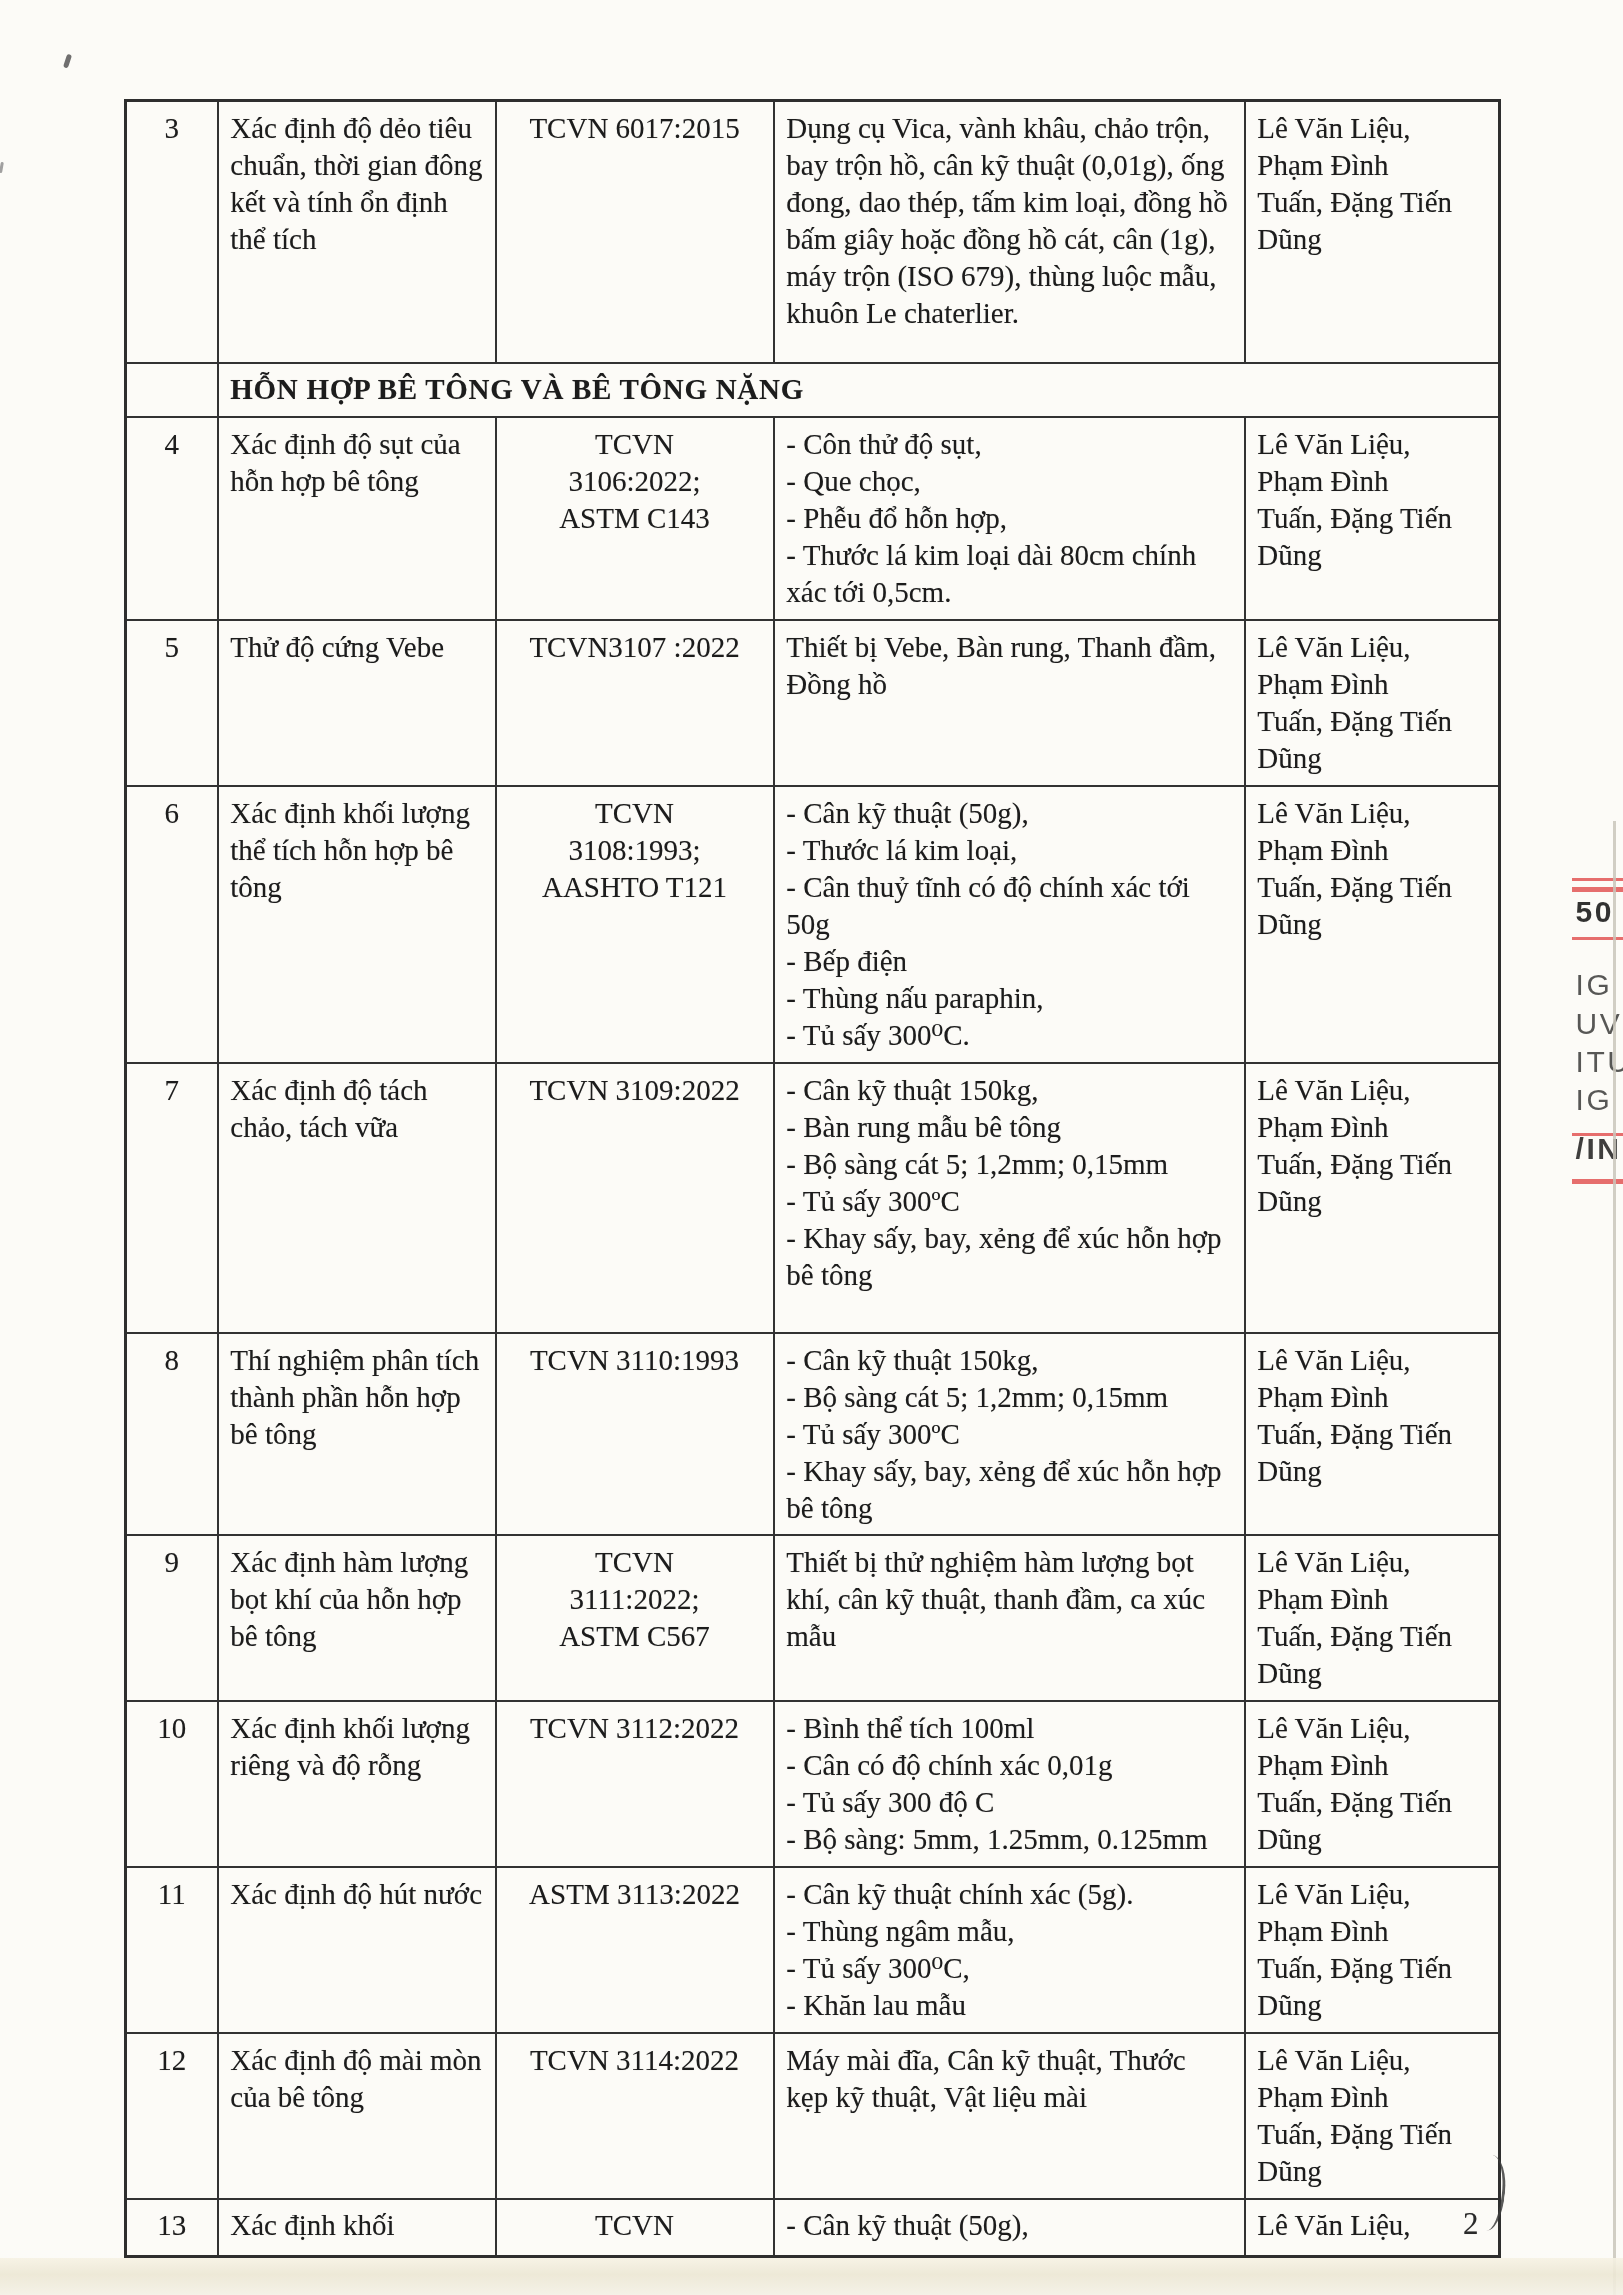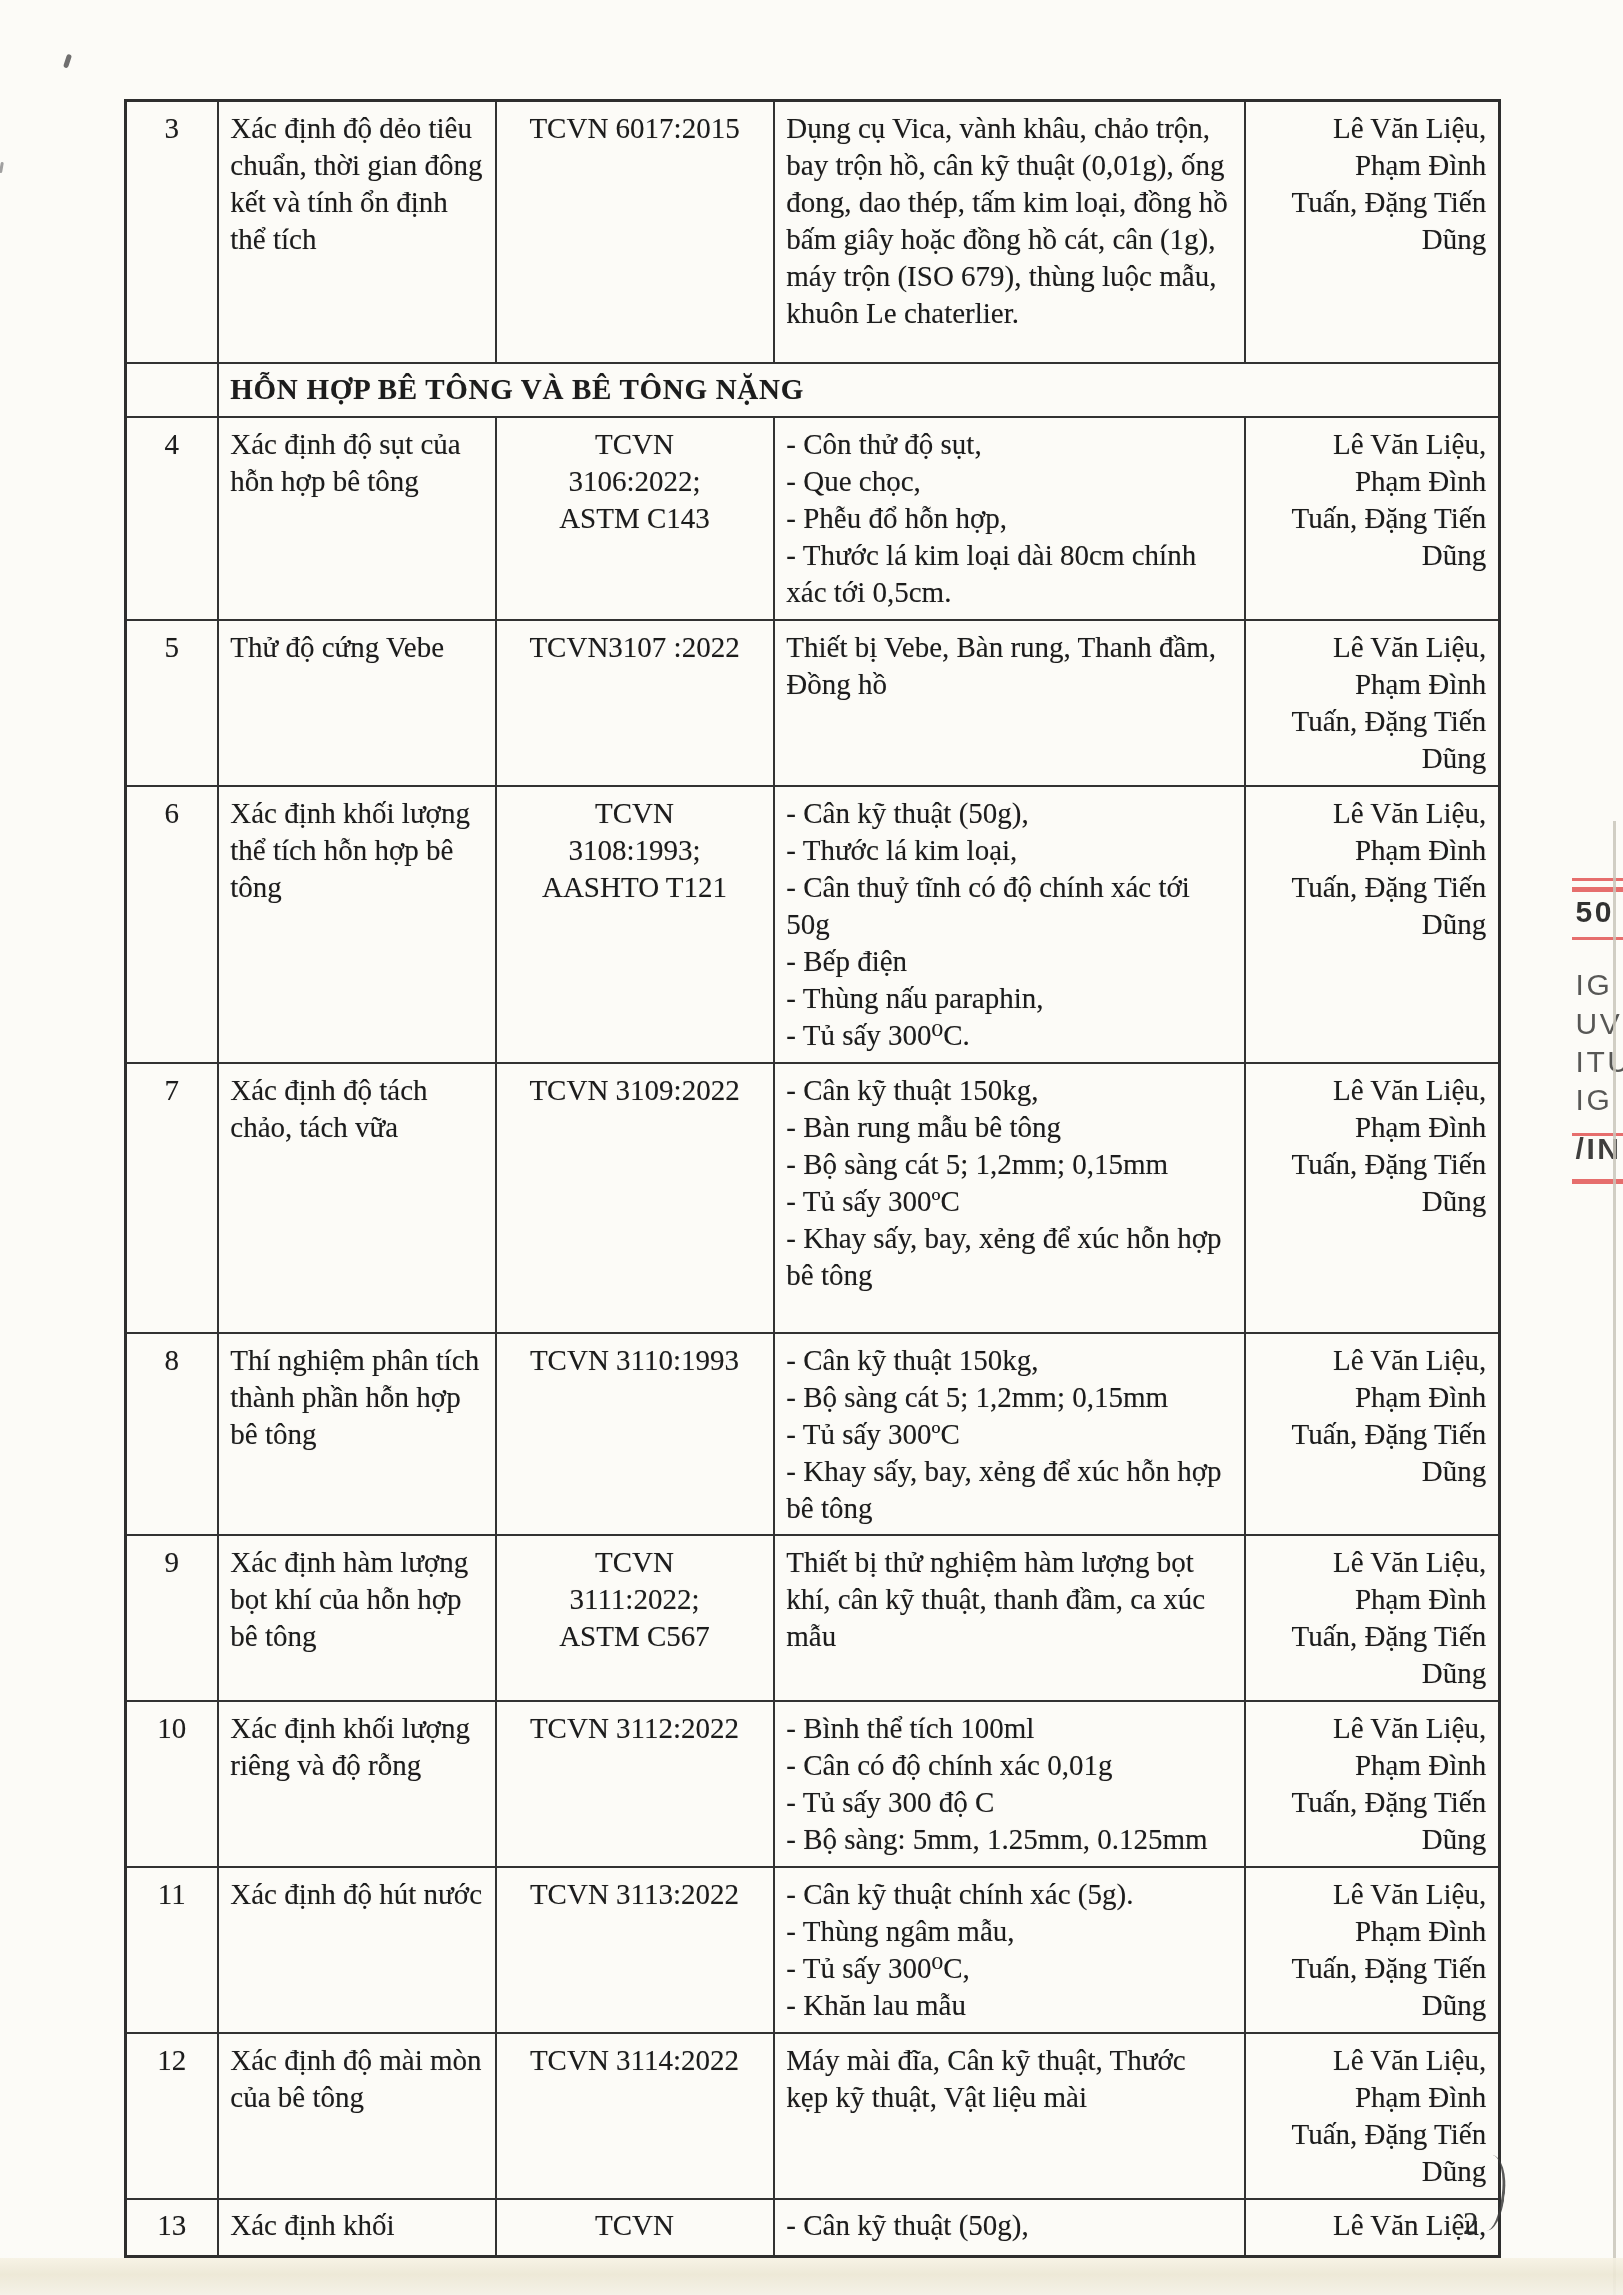--- a/index.html
+++ b/index.html
@@ -31,21 +31,21 @@
     padding:7.9px 11.8px;
     font-size:29px;
     line-height:37px;
     color:#1c1c1c;
     text-shadow:0 0 0.7px rgba(20,20,20,.35);
     overflow:hidden;
   }
   td.cell-num{text-align:center;padding-left:2.6px;padding-right:2.6px;}
   td.cell-std{text-align:center;white-space:pre-line;}
   td.cell-equip{white-space:pre-line;margin-top:12px;}
-  td.cell-pers{white-space:pre-line;text-align:right;}
+  td.cell-pers{white-space:pre-line;}
   td.cell-section{
     font-weight:bold;
     font-size:31px;
     letter-spacing:0.7px;
     padding-top:5.2px;padding-bottom:5.2px;
     white-space:nowrap;
   }
   
   table.doc-table tr:nth-child(1){height:262px;}
   table.doc-table tr:nth-child(2){height:48px;}
@@ -257,21 +257,21 @@
 - Bộ sàng: 5mm, 1.25mm, 0.125mm</td>
       <td class="cell-pers">Lê Văn Liệu,
 Phạm Đình
 Tuấn, Đặng Tiến
 Dũng</td>
     </tr>
 
     <tr>
       <td class="cell-num">11</td>
       <td class="cell-name">Xác định độ hút nước</td>
-      <td class="cell-std">TCVN 3113:2022</td>
+      <td class="cell-std">ASTM 3113:2022</td>
       <td class="cell-equip">- Cân kỹ thuật chính xác (5g).
 - Thùng ngâm mẫu,
 - Tủ sấy 300⁰C,
 - Khăn lau mẫu</td>
       <td class="cell-pers">Lê Văn Liệu,
 Phạm Đình
 Tuấn, Đặng Tiến
 Dũng</td>
     </tr>
 

